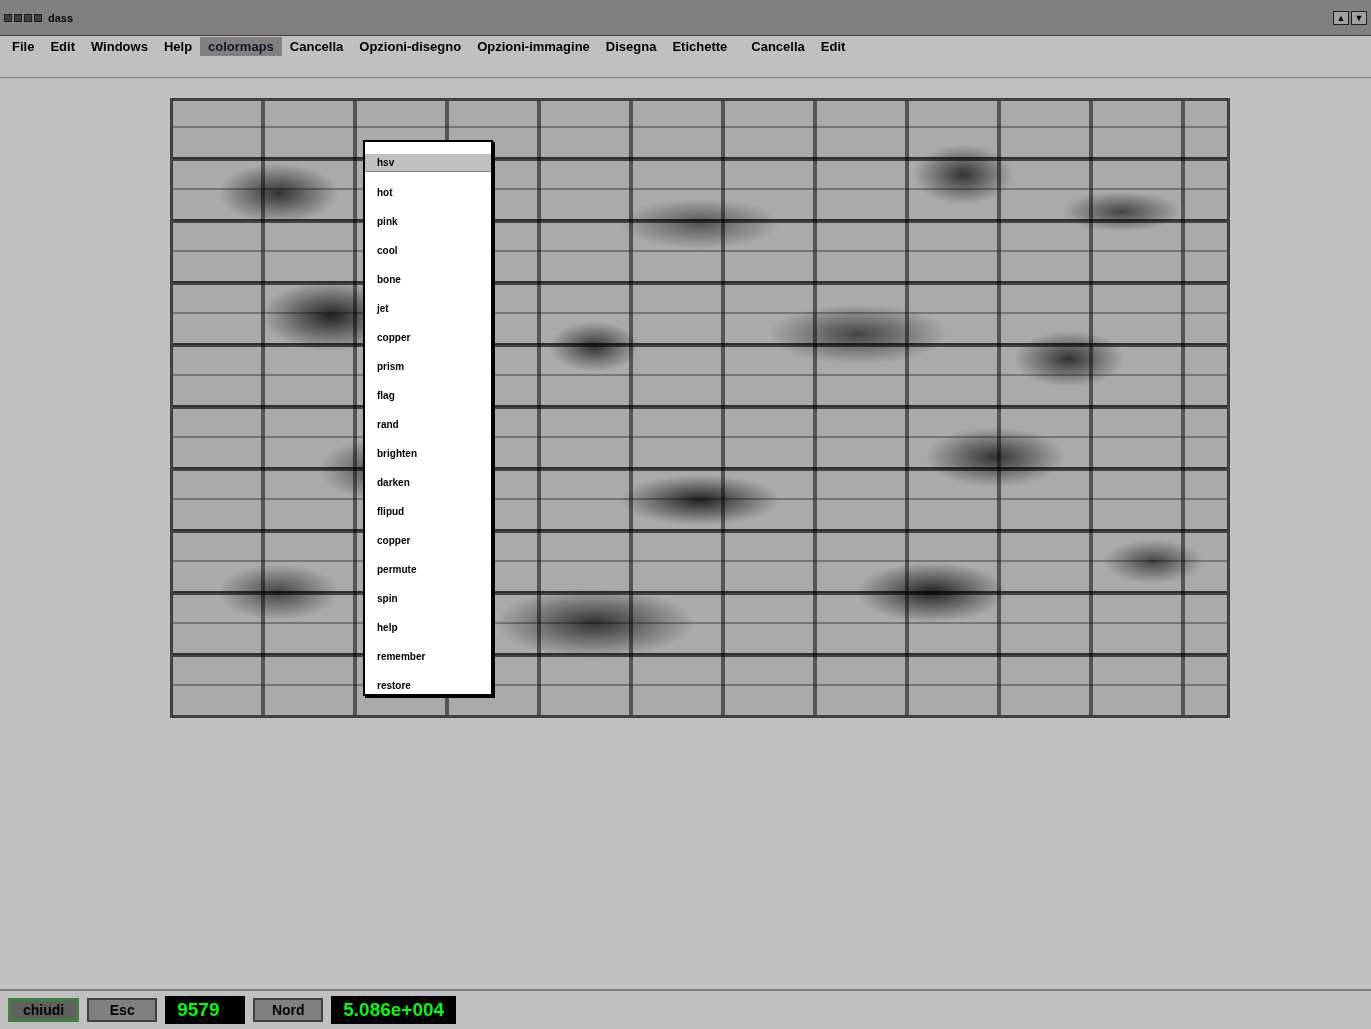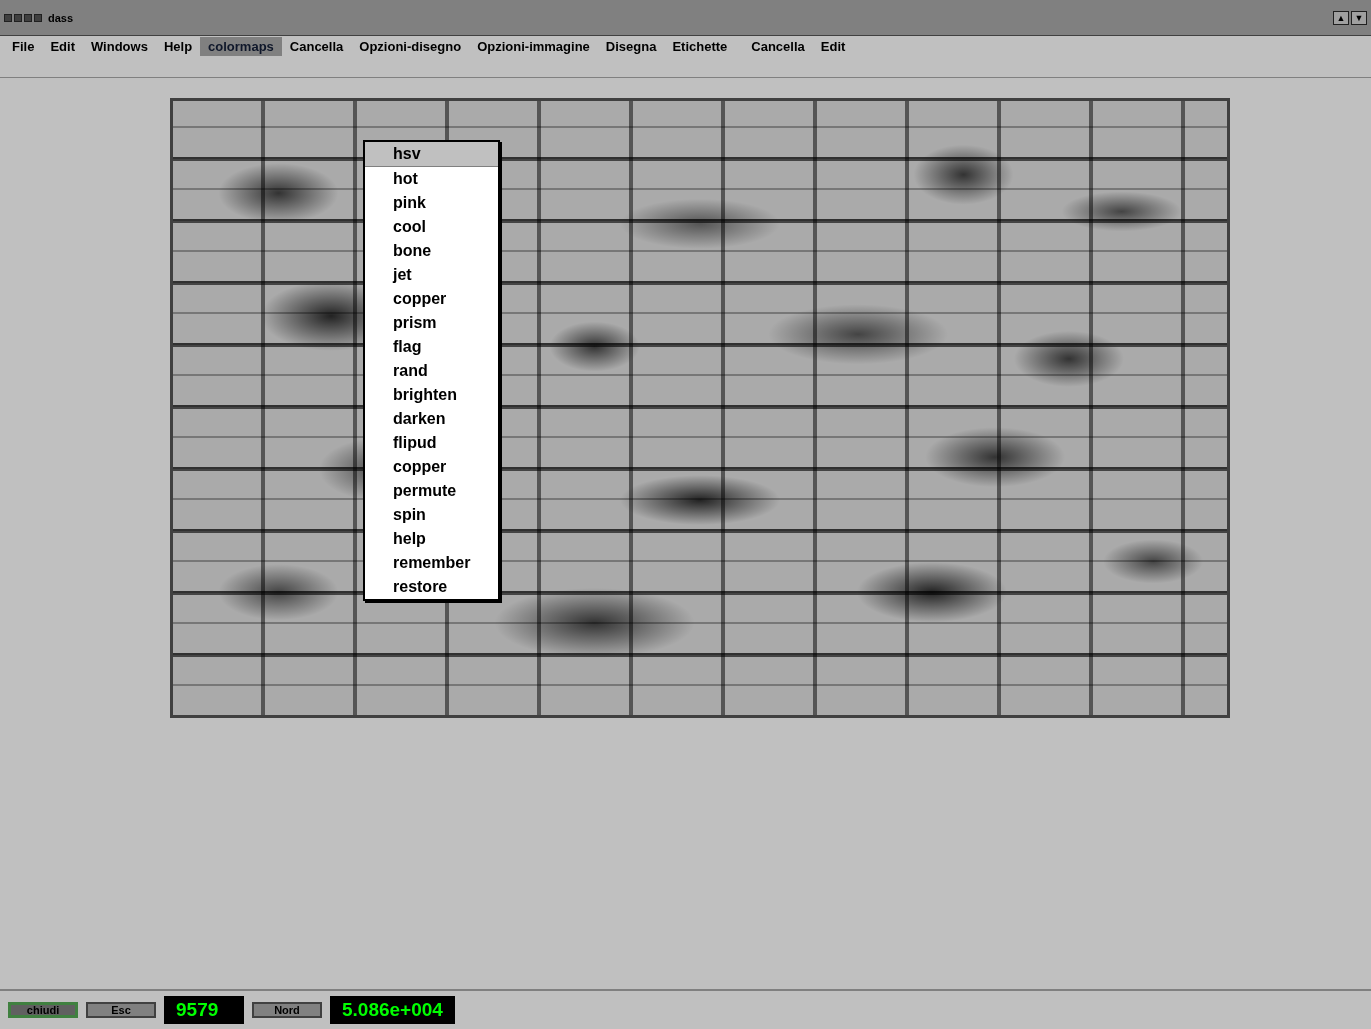--- a/index.html
+++ b/index.html
@@ -91,26 +91,27 @@
       left: 363px;
       z-index: 100;
     }
     .dropdown-menu {
       background: #fff;
       border: 2px solid #000;
       min-width: 130px;
       box-shadow: 2px 2px 0 #000;
     }
     .dropdown-item {
-      padding: 3px 28px;
-      font-size: 16px;
+      padding: 3px 12px;
+      font-size: 10px;
       font-weight: bold;
       color: #000;
       cursor: pointer;
       display: block;
+      margin-top: 12px;
     }
     .dropdown-item:first-child {
       background: #c0c0c0;
       border-bottom: 1px solid #808080;
       color: #000;
     }
 
     
     .main-content {
       background: #c0c0c0;
@@ -191,25 +192,25 @@
       right: 0;
       height: 40px;
       background: #c0c0c0;
       border-top: 2px solid #808080;
       display: flex;
       align-items: center;
       padding: 4px 8px;
       gap: 8px;
     }
     .status-btn {
-      height: 16px;
+      height: 24px;
       padding: 0 12px;
       background: #808080;
       border: 2px solid #404040;
-      font-size: 11px;
+      font-size: 14px;
       font-weight: bold;
       color: #000;
       cursor: pointer;
       display: flex;
       align-items: center;
       justify-content: center;
       min-width: 70px;
       text-align: right;
     }
     .status-btn.green-border {

